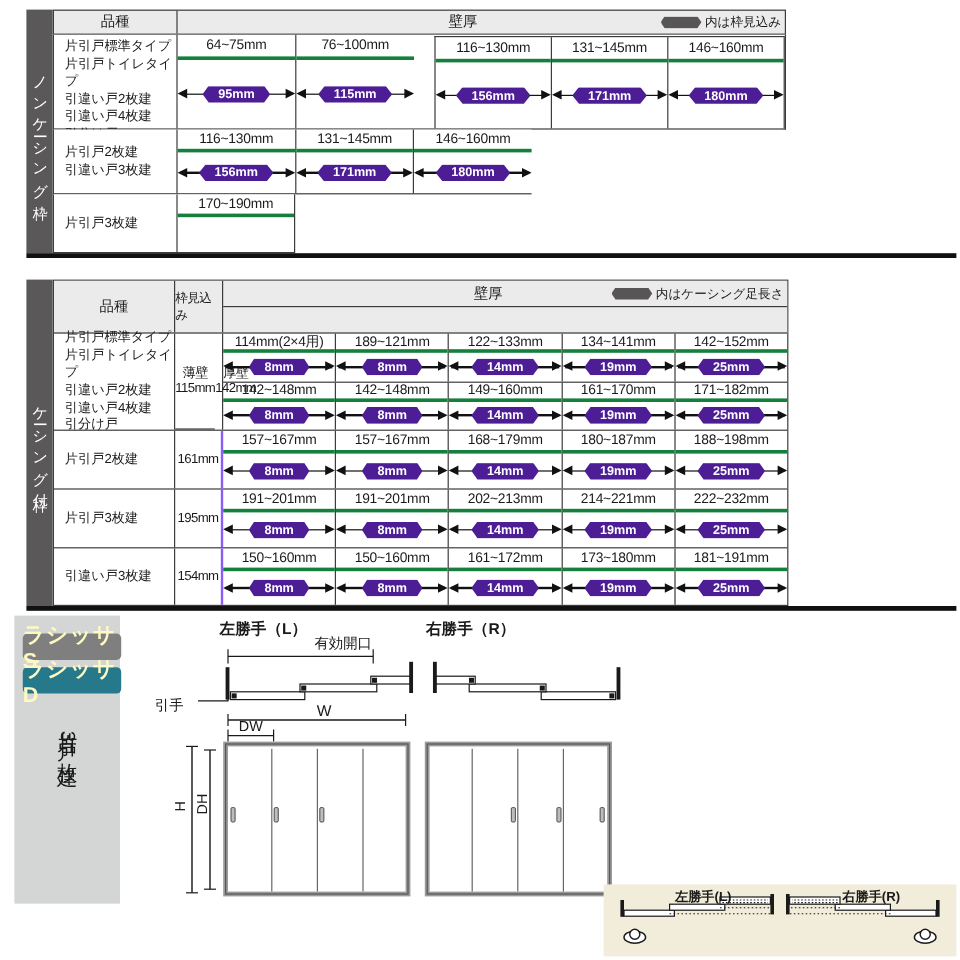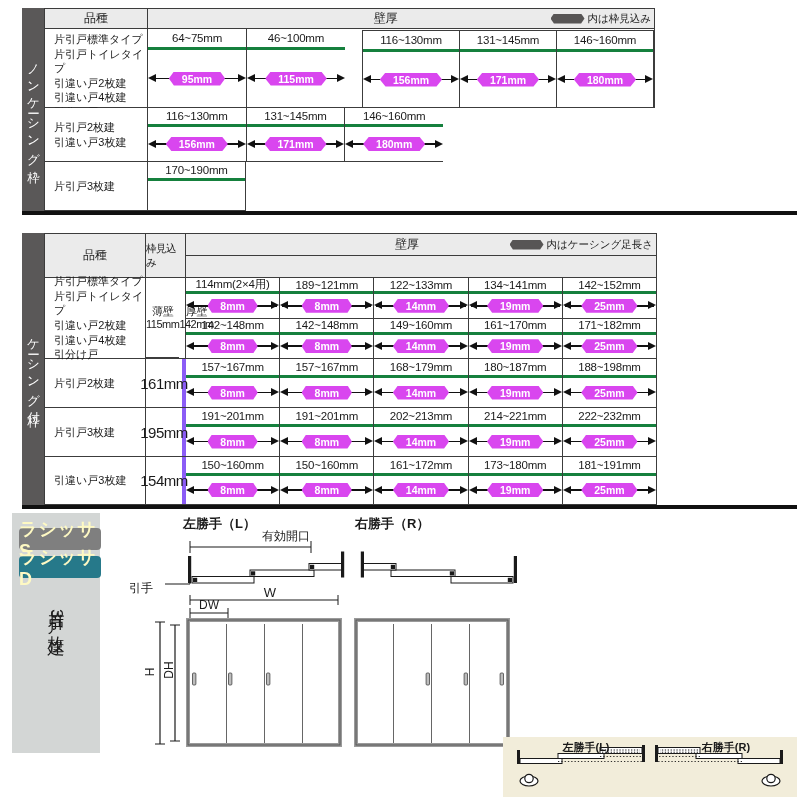--- a/index.html
+++ b/index.html
@@ -29,21 +29,21 @@
   .vcell{flex:1;display:flex;flex-direction:column;border-right:1px solid #3c3c3c}
   .vrange{height:19px;display:flex;align-items:center;justify-content:center;
           font-size:11.5px;border-bottom:3px solid #15803d;letter-spacing:-.2px}
   .varrow{flex:1;position:relative}
   .aline{position:absolute;left:2px;right:2px;top:50%;height:1.6px;margin-top:-.8px;background:#111}
   .ah{position:absolute;top:50%;margin-top:-4.5px;width:0;height:0;
       border-top:4.5px solid transparent;border-bottom:4.5px solid transparent}
   .ah.l{left:0;border-right:8px solid #111}
   .ah.r{right:0;border-left:8px solid #111}
   .pill{position:absolute;left:50%;top:50%;transform:translate(-50%,-50%);
-        background:#d946ef;color:#fff;font-size:10.5px;font-weight:600;height:14px;line-height:14px;
+        background:#4c1d95;color:#fff;font-size:10.5px;font-weight:600;height:14px;line-height:14px;
         padding:0 13px;min-width:48px;text-align:center;
         clip-path:polygon(9% 0,91% 0,100% 50%,91% 100%,9% 100%,0 50%)}
   .rule{position:absolute;left:22px;width:775px;height:3.5px;background:#111}
 
   
   .t1r1 .vrange{height:21px}
 
   
   .t2{position:absolute;left:44px;top:233px;width:613px;height:272px;border:1px solid #3c3c3c;
       display:flex;flex-direction:column;background:#fff}
@@ -53,22 +53,22 @@
          font-size:10.5px;letter-spacing:-.5px}
   .t2wall{flex:1;display:flex;flex-direction:column}
   .wband{height:22px;position:relative;display:flex;align-items:center;border-bottom:1px solid #3c3c3c}
   .wsub{flex:1;display:flex;font-size:11.5px}
   .sub36{width:94px;border-right:1px solid #3c3c3c;display:flex;align-items:center;justify-content:center}
   .sub24{flex:1;display:flex;align-items:center;justify-content:center}
   .t2row{display:flex;border-bottom:1px solid #3c3c3c}
   .t2row:last-child{border-bottom:none}
   .t2label{width:101px;border-right:1px solid #3c3c3c;font-size:11px;line-height:14.6px;
            padding-left:9px;display:flex;flex-direction:column;justify-content:center}
-  .mikcell{width:40px;border-right:4px solid #8b5cf6;display:flex;flex-direction:column;
-           align-items:center;justify-content:center;font-size:15px;line-height:13px;letter-spacing:-.5px}
+  .mikcell{width:40px;border-right:2px solid #8b5cf6;display:flex;flex-direction:column;
+           align-items:center;justify-content:center;font-size:11px;line-height:13px;letter-spacing:-.5px}
   .mikcol{width:40px;border-right:1px solid #3c3c3c;display:flex;flex-direction:row}
   .mikhalf{flex:1;display:flex;flex-direction:column;align-items:center;justify-content:center;
            font-size:11px;line-height:13px;letter-spacing:-.5px}
   .mikhalf.top{border-bottom:1px solid #3c3c3c}
   .valcol{flex:1;display:flex;flex-direction:column}
   .subcells{flex:1;display:flex}
   .subcells.top{border-bottom:1px solid #3c3c3c}
   .subcells .vrange{height:16px}
   .t2cells{flex:1;display:flex}
   .vcell:last-child{border-right:none}
@@ -123,21 +123,21 @@
           <div class="vrange">64~75mm</div>
           <div class="varrow">
             <i class="aline"></i>
             <i class="ah l"></i>
             <i class="ah r"></i>
             <span class="pill">95mm</span>
           </div>
         </div>
 
         <div class="vcell">
-          <div class="vrange">46~100mm</div>
+          <div class="vrange">76~100mm</div>
           <div class="varrow">
             <i class="aline"></i>
             <i class="ah l"></i>
             <i class="ah r"></i>
             <span class="pill">115mm</span>
           </div>
         </div>
       </div>
     <div class="cells gB" style="left:317px;right:0;top:1px;border-left:1px solid #3c3c3c;border-top:1px solid #3c3c3c">
 

